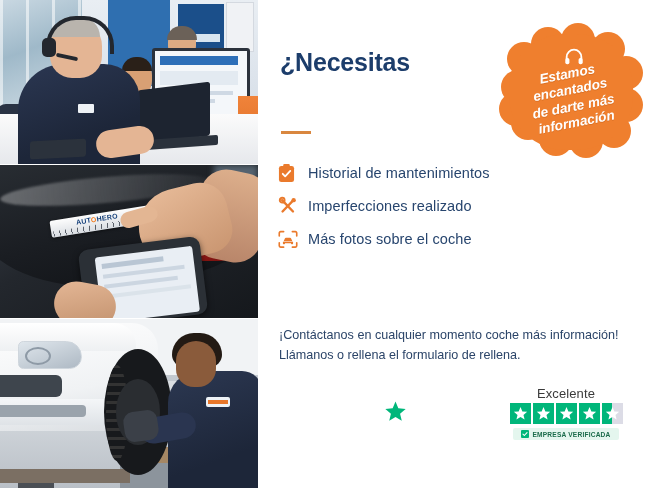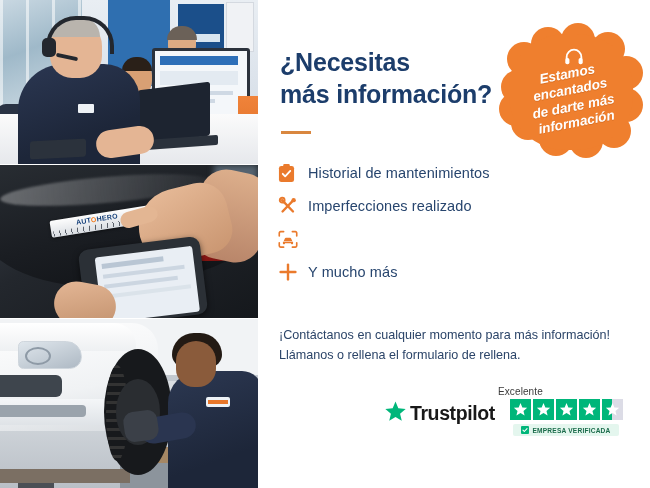--- a/index.html
+++ b/index.html
@@ -325,22 +325,23 @@
     color: #191919;
     letter-spacing: -.4px;
     margin-left: 3px;
   }
   .tp-right {
     position: absolute;
     left: 114px; top: 0;
     width: 136px;
   }
   .tp-excel {
-    font-size: 10px;
+    font-size: 13px;
     color: #3a3a3a;
+    text-align: center;
     letter-spacing: .1px;
     margin-bottom: 2px;
   }
   .tp-stars { display: flex; gap: 2px; justify-content: center; }
   .tp-star {
     width: 21px; height: 21px;
     background: #00b67a;
     display: flex; align-items: center; justify-content: center;
     position: relative;
   }
@@ -477,21 +478,20 @@
         <div class="p3-man-arm"></div>
         <div class="p3-glove"></div>
       </div>
     </div>
   </div>
 
   <div class="content">
 
     <h1 class="headline">
       <span>¿Necesitas</span><br>
-      <span>más información?</span>
     </h1>
     <div class="rule"></div>
 
     <div class="badge">
       <div class="spike" style="left:0px;  top:42px;"></div>
       <div class="spike" style="left:6px;  top:14px;"></div>
       <div class="spike" style="left:30px; top:-1px;"></div>
       <div class="spike" style="left:60px; top:-5px;"></div>
       <div class="spike" style="left:90px; top:4px;"></div>
       <div class="spike" style="left:108px;top:28px;"></div>
@@ -551,48 +551,37 @@
             <g stroke="#ea7a2c" stroke-width="1.8" fill="none" stroke-linecap="round">
               <path d="M1.4 6.2V2.8a1.4 1.4 0 0 1 1.4-1.4h3.4"></path>
               <path d="M20.6 6.2V2.8a1.4 1.4 0 0 0-1.4-1.4h-3.4"></path>
               <path d="M1.4 13.6v3.4a1.4 1.4 0 0 0 1.4 1.4h3.4"></path>
               <path d="M20.6 13.6v3.4a1.4 1.4 0 0 1-1.4 1.4h-3.4"></path>
             </g>
             <path d="M5.4 12.4h11.2v2.1a.7.7 0 0 1-.7.7h-.9a.7.7 0 0 1-.7-.7v-.5H7.7v.5a.7.7 0 0 1-.7.7h-.9a.7.7 0 0 1-.7-.7z" fill="#ea7a2c"></path>
             <path d="M6.2 11.9l1.5-3.2a1.1 1.1 0 0 1 1-.65h4.6a1.1 1.1 0 0 1 1 .65l1.5 3.2z" fill="#ea7a2c"></path>
           </svg>
         </span>
+        <span class="feature-label">Más fotos sobre el coche</span>
       </li>
 
-      <li class="feature">
-        <span class="feature-icon">
-          <svg width="20" height="20" viewBox="0 0 20 20">
-            <g stroke="#ea7a2c" stroke-width="2.4" stroke-linecap="round">
-              <path d="M10 2.6V17.4"></path>
-              <path d="M2.6 10H17.4"></path>
-            </g>
-          </svg>
-        </span>
-        <span class="feature-label">Y mucho más</span>
-      </li>
     </ul>
 
     <div class="blurb">
-      <div>¡Contáctanos en cualquier momento para más información!</div>
+      <div>¡Contáctanos en cualquier momento coche más información!</div>
       <div>Llámanos o rellena el formulario de rellena.</div>
     </div>
 
     <div class="tp">
       <div class="tp-logo">
         <span>
           <svg width="23" height="23" viewBox="0 0 24 24">
             <path d="M12 1.6l2.95 7.1 7.65.6-5.83 5 1.78 7.47L12 17.73 5.45 21.77l1.78-7.47-5.83-5 7.65-.6z" fill="#00b67a"></path>
           </svg>
         </span>
-        <span class="tp-logo-name">Trustpilot</span>
       </div>
 
       <div class="tp-right">
         <div class="tp-excel">Excelente</div>
         <div class="tp-stars">
           <span class="tp-star">
               <svg width="15" height="15" viewBox="0 0 24 24">
                 <path d="M12 1.6l2.95 7.1 7.65.6-5.83 5 1.78 7.47L12 17.73 5.45 21.77l1.78-7.47-5.83-5 7.65-.6z" fill="#ffffff"></path>
               </svg>
             </span>

